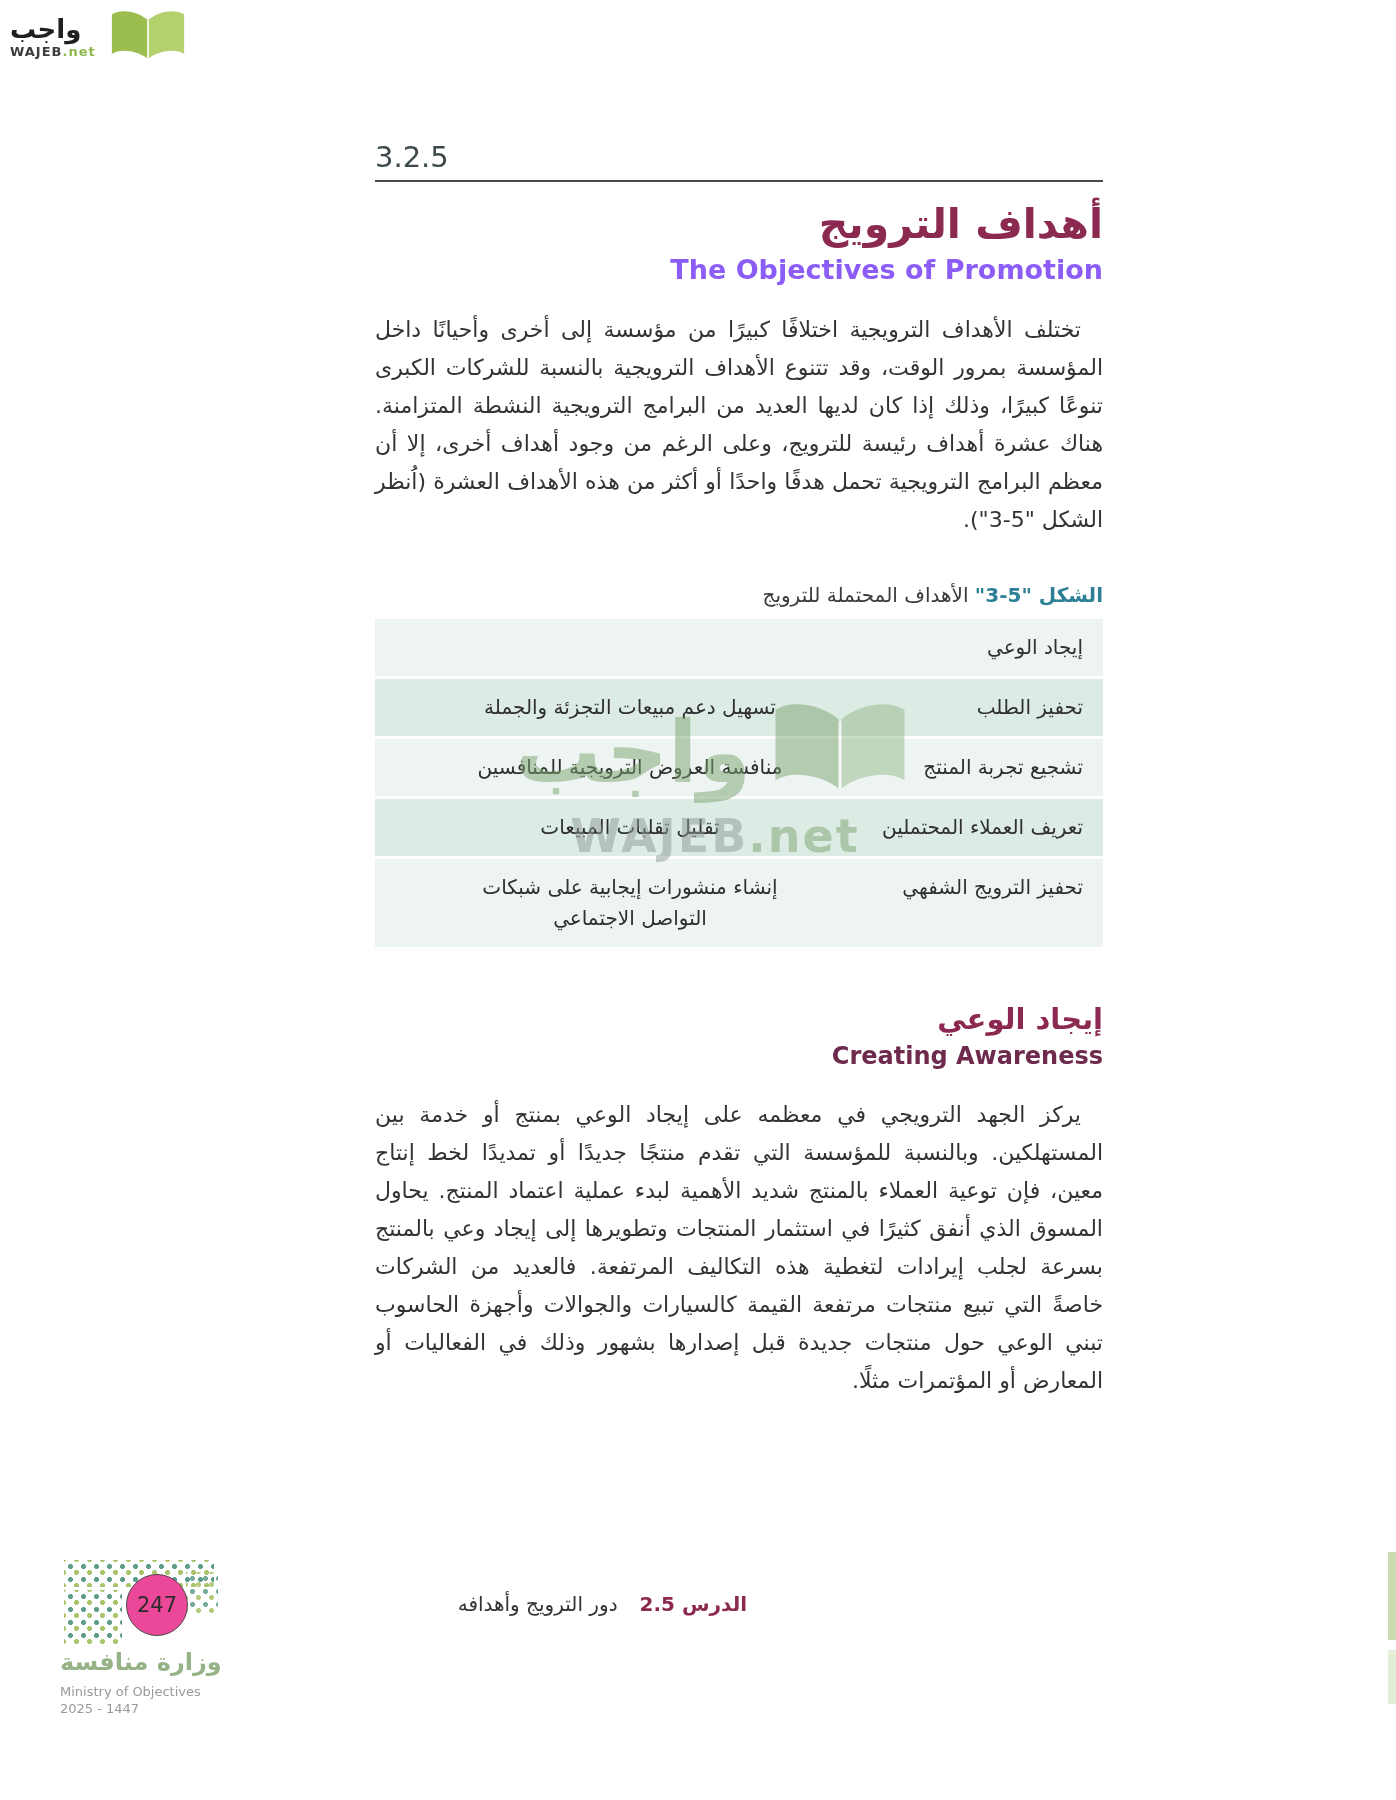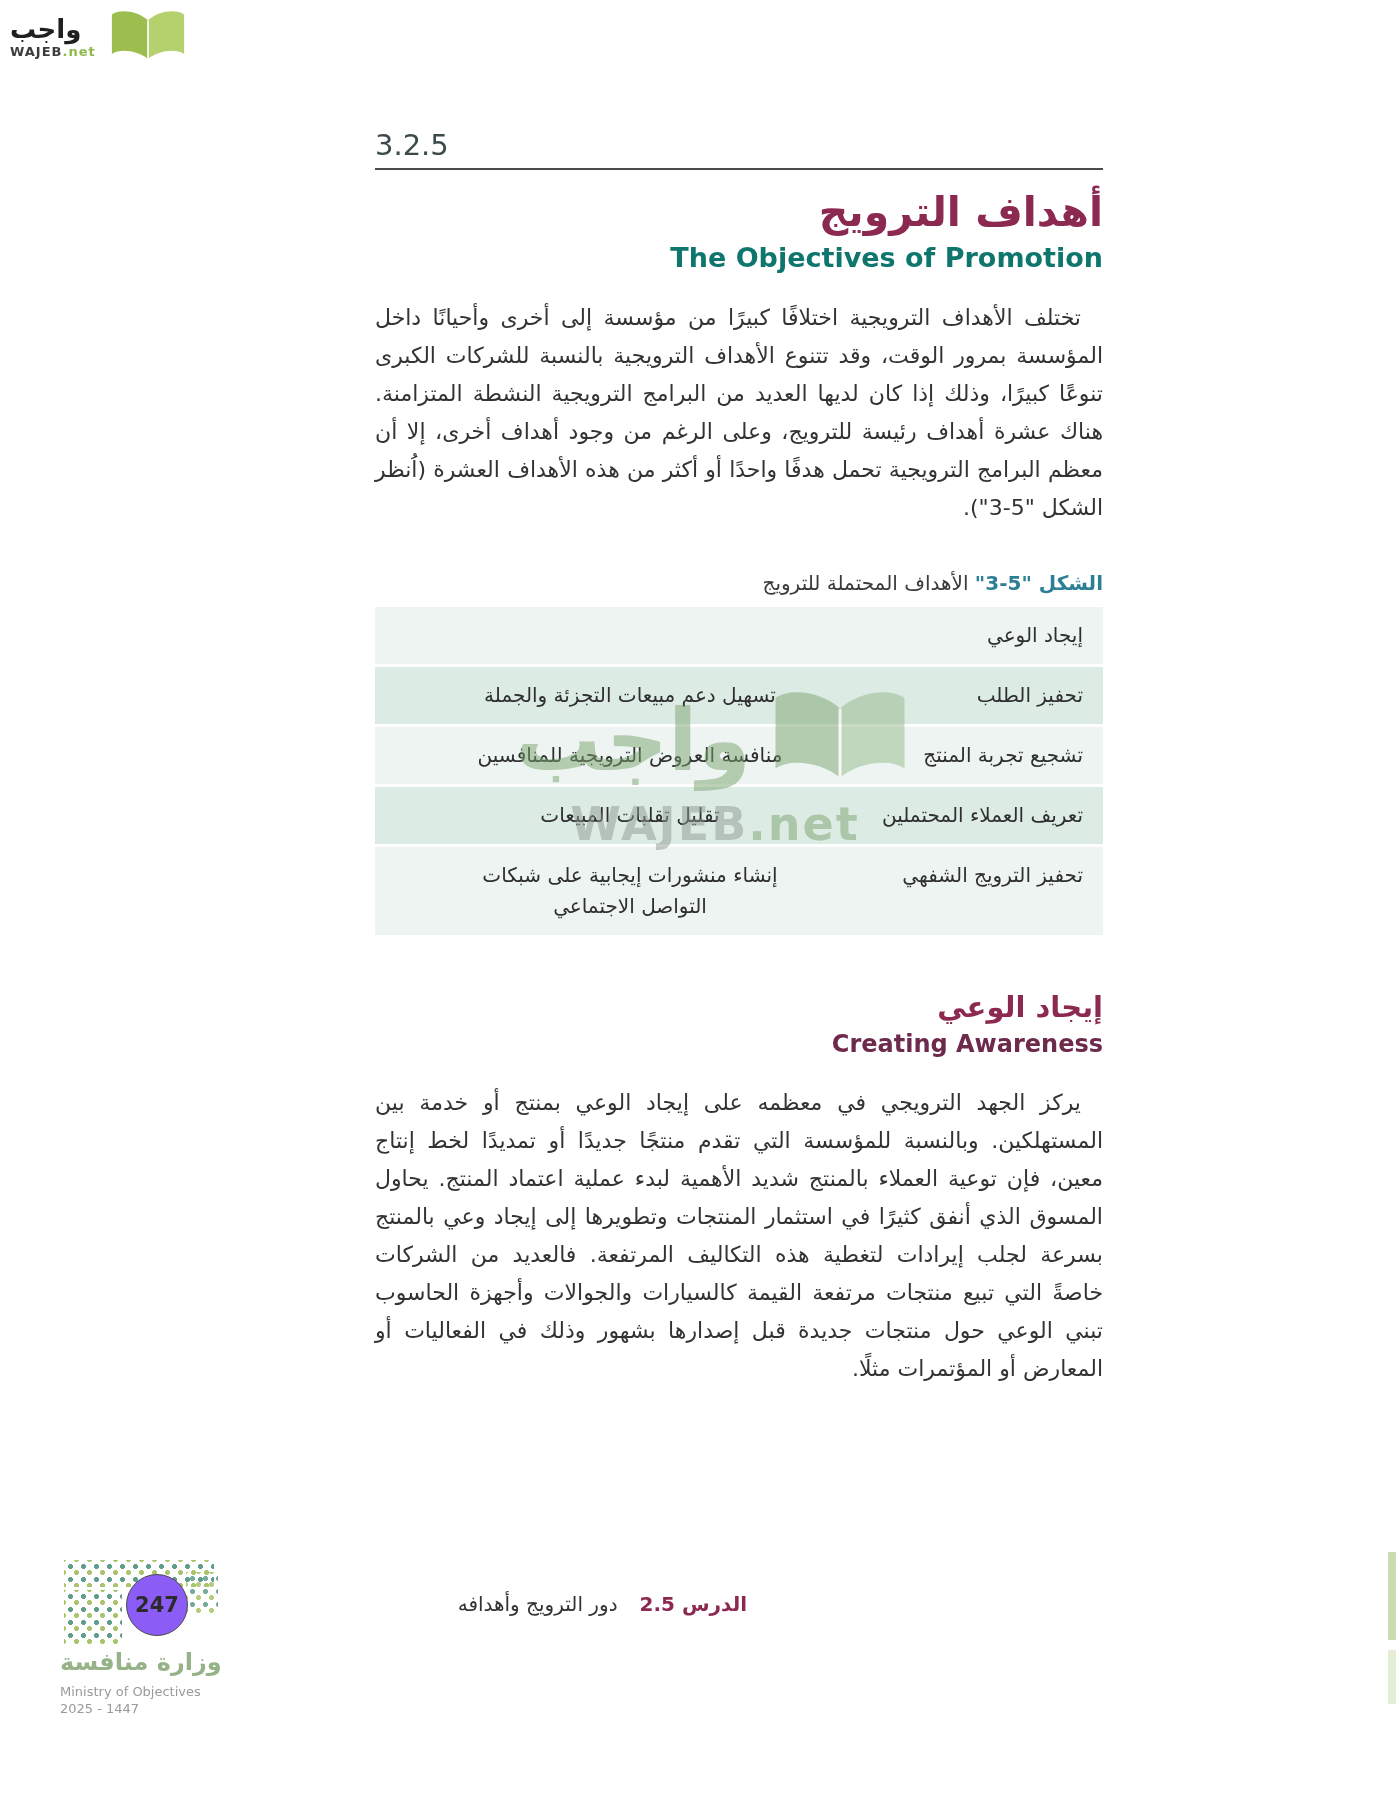--- a/index.html
+++ b/index.html
@@ -12,25 +12,25 @@
 
   
   .wajeb-logo { position:absolute; left:10px; top:8px; display:flex; align-items:flex-start; gap:10px; direction:ltr; }
   .wajeb-logo .txtcol { display:flex; flex-direction:column; align-items:flex-start; padding-top:6px; }
   .wajeb-ar { font-size:26px; font-weight:bold; color:#1f1f1f; line-height:30px; }
   .wajeb-en { font-size:13px; font-weight:bold; color:#3c3c3c; letter-spacing:1px; }
   .wajeb-en .dot-net { color:#8fb84a; }
   .wajeb-book { width:84px; height:60px; }
 
   
-  .content { position:absolute; left:375px; top:128px; width:728px; direction:rtl; color:#2e2e2e; }
+  .content { position:absolute; left:375px; top:140px; width:728px; direction:rtl; color:#2e2e2e; }
   .section-number { text-align:left; direction:ltr; font-size:29px; color:#3d4a4c; font-weight:500; }
   .rule { margin-top:6px; height:0; border-top:2px solid #4a4a4a; }
   .title-ar { margin-top:16px; font-size:41px; line-height:52px; font-weight:bold; color:#8c2950; text-align:right; }
-  .title-en { margin-top:4px; font-size:27px; font-weight:bold; color:#0f766e; text-align:right; direction:ltr; }
+  .title-en { margin-top:4px; font-size:27px; font-weight:bold; color:#8b5cf6; text-align:right; direction:ltr; }
   .para { margin-top:26px; font-size:22px; line-height:38px; text-align:justify; text-align-last:right; color:#333333; text-indent:22px; }
 
   
   .fig-caption { margin-top:44px; font-size:20px; text-align:right; }
   .fig-caption .lbl { color:#2d7f95; font-weight:bold; }
   .fig-caption .txt { color:#3a3a3a; }
 
   .figure-table { position:relative; margin-top:12px; }
   .t-row { display:flex; align-items:flex-start; padding:13px 20px; border-bottom:3px solid #ffffff; font-size:20px; line-height:31px; }
   .t-row.light { background:#edf4f1; }
@@ -62,23 +62,23 @@
 
   .dots { position:absolute; background-image:
       radial-gradient(#5f9d8b 2.2px, transparent 2.7px),
       radial-gradient(#a9c46a 2.2px, transparent 2.7px);
     background-size:13px 13px, 13px 13px; background-position:0 0, 6px 6px; }
   .dots-a { left:64px; top:1560px; width:150px; height:27px; }
   .dots-b { left:64px; top:1590px; width:58px; height:56px; }
   .dots-c { left:186px; top:1572px; width:32px; height:42px; opacity:.85; }
 
   .page-circle { position:absolute; left:126px; top:1574px; width:62px; height:62px;
-    border:1.6px solid #4b4b4b; border-radius:50%; background:#8b5cf6;
+    border:1.6px solid #4b4b4b; border-radius:50%; background:#ec4899;
     display:flex; align-items:center; justify-content:center;
-    font-size:21px; font-weight:bold; color:#2b2b2b; }
+    font-size:21px; font-weight:normal; color:#2b2b2b; }
 
   .ministry { position:absolute; left:60px; top:1648px; direction:ltr; }
   .ministry-ar { font-size:24px; font-weight:bold; color:#96b287; direction:rtl; text-align:left; }
   .ministry-en { margin-top:8px; font-size:13px; color:#9a9a9a; }
   .ministry-years { margin-top:2px; font-size:13px; color:#9a9a9a; }
 
   .edge-tab { position:absolute; right:0; }
   .edge-tab-1 { top:1552px; width:8px; height:88px; background:#c9dcb0; }
   .edge-tab-2 { top:1650px; width:8px; height:54px; background:#e4eed7; }
 </style>

